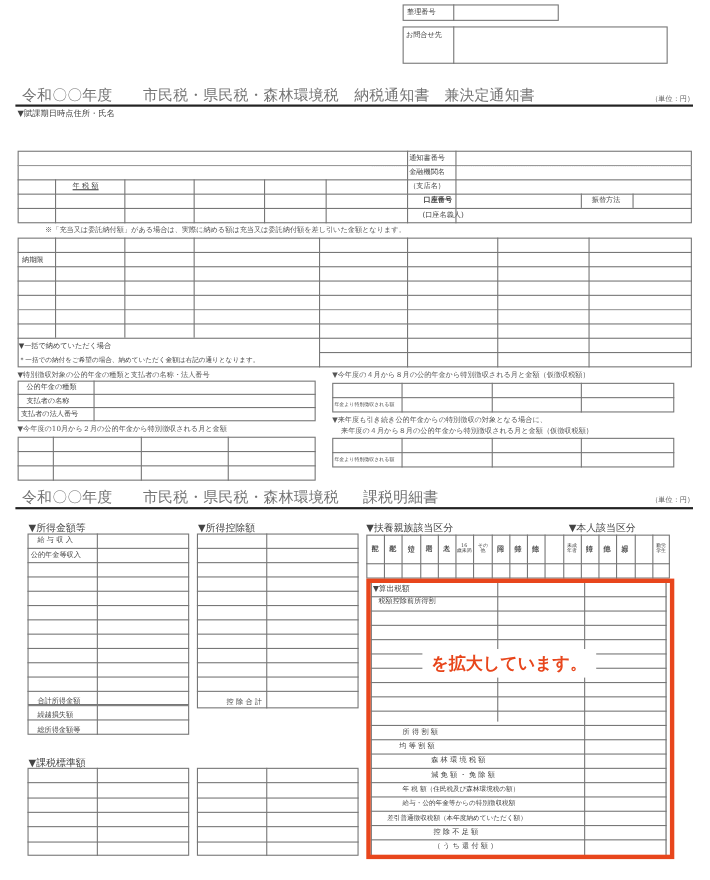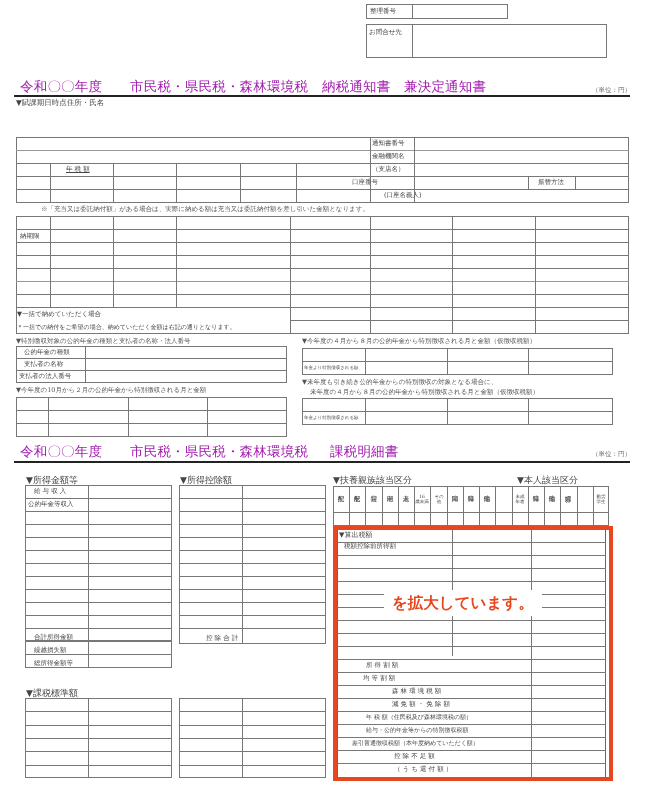--- a/index.html
+++ b/index.html
@@ -1,19 +1,19 @@
 <!DOCTYPE html>
 <html><head>
 <meta charset="utf-8">
 <style>
   html, body { margin: 0; padding: 0; background: #ffffff; }
   body { width: 645px; height: 800px; position: relative; overflow: hidden;
          font-family: "DejaVu Serif", "Liberation Serif", serif; color: #333; }
   .abs { position: absolute; }
-  .title { font-family: "DejaVu Sans", "Liberation Sans", sans-serif; font-size: 13.5px; color: #a21caf; white-space: nowrap; letter-spacing: 0.2px; }
+  .title { font-family: "DejaVu Sans", "Liberation Sans", sans-serif; font-size: 13.5px; color: #737373; white-space: nowrap; letter-spacing: 0.2px; }
   .unit { font-size: 6.5px; color: #666; white-space: nowrap; }
   .rule { height: 2px; background: #222; }
   .sec { font-size: 7.5px; color: #444; white-space: nowrap; }
   .sec-lg { font-size: 9px; color: #444; white-space: nowrap; }
   .note { font-size: 6.5px; color: #555; white-space: nowrap; }
   .hl { position: absolute; height: 1px; background: #777; }
   .vl { position: absolute; width: 1px; background: #777; }
   .box { position: absolute; border: 1px solid #777; box-sizing: border-box; }
   .cell-t { position: absolute; font-size: 6.5px; color: #444; white-space: nowrap; }
   .cell-s { position: absolute; font-size: 4.5px; color: #444; white-space: nowrap; }
@@ -53,21 +53,21 @@
 <div class="vl" style="left:50px;top:163px;height:40px;"></div>
 <div class="vl" style="left:113px;top:163px;height:40px;"></div>
 <div class="vl" style="left:176px;top:163px;height:40px;"></div>
 <div class="vl" style="left:240px;top:163px;height:40px;"></div>
 <div class="vl" style="left:296px;top:163px;height:40px;"></div>
 <div class="vl" style="left:528px;top:176px;height:13px;"></div>
 <div class="vl" style="left:575px;top:176px;height:13px;"></div>
 <div class="cell-t" style="left:372px;top:139px;">通知書番号</div>
 <div class="cell-t" style="left:372px;top:152px;">金融機関名</div>
 <div class="cell-t" style="left:372px;top:165px;">（支店名）</div>
-<div class="cell-t" style="left:352px;top:178px;">口座番号</div>
+<div class="cell-t" style="left:385px;top:178px;font-weight:bold;">口座番号</div>
 <div class="cell-t" style="left:371px;top:191px;padding-left:13px;">(口座名義人)</div>
 <div class="cell-t" style="left:538px;top:178px;">振替方法</div>
 <div class="cell-t" style="left:66px;top:165px;text-decoration:underline;">年 税 額</div>
 <div class="abs note" style="left:16px;top:205px;margin-left:25px;">※「充当又は委託納付額」がある場合は、実際に納める額は充当又は委託納付額を差し引いた金額となります。</div>
 
 <div class="box" style="left:16px;top:216px;width:613px;height:118px;"></div>
 <div class="hl" style="left:16px;top:229px;width:613px;"></div>
 <div class="hl" style="left:16px;top:242px;width:613px;"></div>
 <div class="hl" style="left:16px;top:255px;width:613px;"></div>
 <div class="hl" style="left:16px;top:268px;width:613px;"></div>

